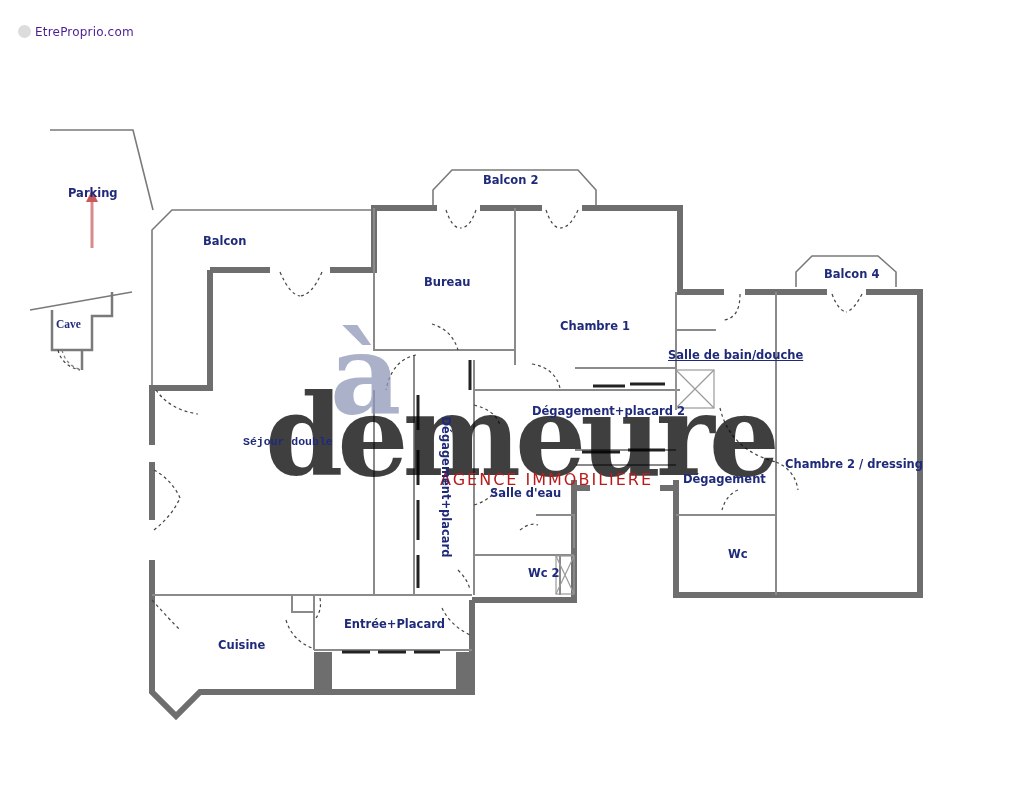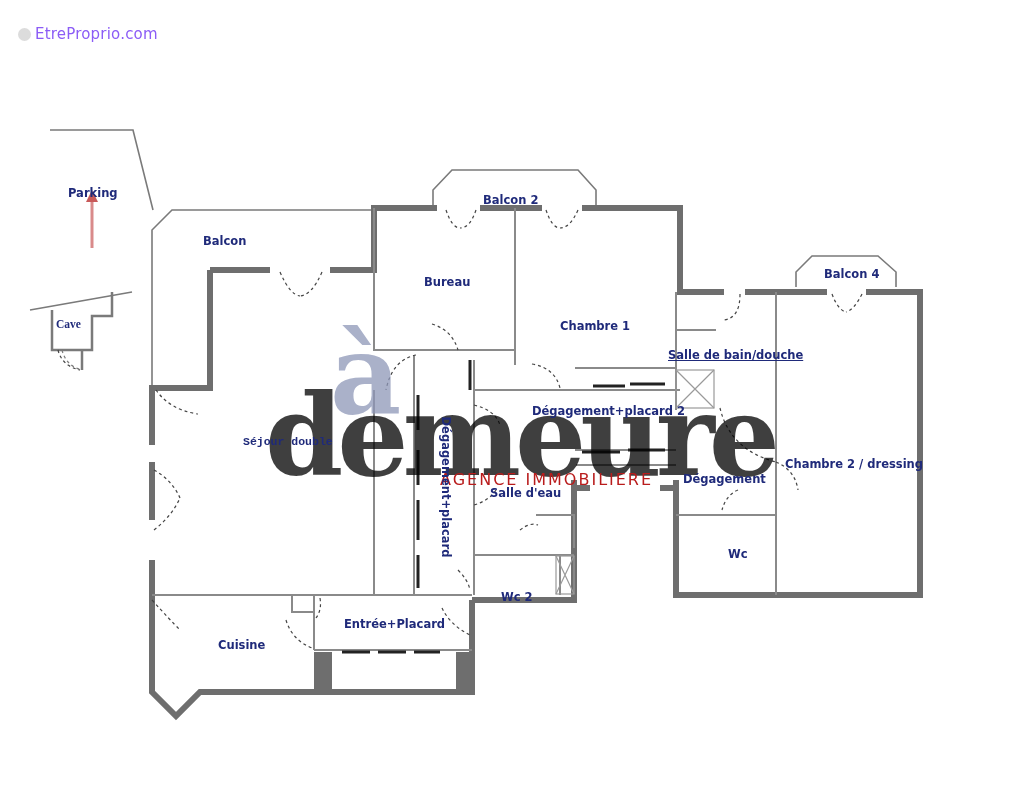--- a/index.html
+++ b/index.html
@@ -1,18 +1,18 @@
 <!DOCTYPE html>
 <html><head>
 <meta charset="utf-8">
 <style>
   html, body { margin:0; padding:0; background:#ffffff; }
   body { width:1012px; height:800px; position:relative; overflow:hidden; font-family:"DejaVu Sans", sans-serif; }
   #plan { position:absolute; left:0; top:0; width:1012px; height:800px; }
-  .wm-site { position:absolute; left:18px; top:25px; font-family:"DejaVu Sans", sans-serif; font-size:15px; color:#8b5cf6; letter-spacing:0.2px; }
+  .wm-site { position:absolute; left:18px; top:25px; font-family:"DejaVu Sans", sans-serif; font-size:12px; color:#4c1d95; letter-spacing:0.2px; }
   .wm-site .circ { display:inline-block; width:13px; height:13px; border-radius:50%; background:#dcdcdc; vertical-align:-2px; margin-right:4px; }
   .label { position:absolute; color:#1f2a7a; font-family:"DejaVu Sans", sans-serif; font-weight:bold; font-size:11.5px; white-space:nowrap; }
   .logo-a { position:absolute; left:330px; top:320px; font-family:"DejaVu Serif", serif; font-weight:bold; font-size:110px; color:#8e97b8; opacity:0.75; line-height:1; }
   .logo-main { position:absolute; left:265px; top:380px; font-family:"DejaVu Serif", serif; font-weight:bold; font-size:112px; color:#000000; opacity:0.75; line-height:1; letter-spacing:-6px; }
   .logo-sub { position:absolute; left:440px; top:470px; font-family:"DejaVu Sans", sans-serif; font-size:16px; color:#b91c1c; letter-spacing:2px; }
 </style>
 </head>
 <body>
 
 <div class="wm-site"><span class="circ"></span><span>EtreProprio.com</span></div>
@@ -128,27 +128,27 @@
   </g>
 </svg>
 
 <div class="logo-a">à</div>
 <div class="logo-main">demeure</div>
 <div class="logo-sub">AGENCE IMMOBILIERE</div>
 
 <div class="label" style="left:68px;top:154px;margin-top:32px;">Parking</div>
 <div class="label" style="left:56px;top:318px;font-family:Liberation Serif, serif;">Cave</div>
 <div class="label" style="left:203px;top:234px;">Balcon</div>
-<div class="label" style="left:483px;top:193px;">Balcon 2</div>
+<div class="label" style="left:483px;top:173px;">Balcon 2</div>
 <div class="label" style="left:824px;top:267px;">Balcon 4</div>
 <div class="label" style="left:424px;top:275px;">Bureau</div>
 <div class="label" style="left:560px;top:289px;margin-top:30px;">Chambre 1</div>
 <div class="label" style="left:668px;top:348px;text-decoration:underline;">Salle de bain/douche</div>
 <div class="label" style="left:243px;top:435px;font-family:Liberation Mono, monospace;">Séjour double</div>
 <div class="label" style="left:532px;top:404px;">Dégagement+placard 2</div>
 <div class="label" style="left:376px;top:480px;transform:rotate(90deg);transform-origin:center;">Dégagement+placard</div>
 <div class="label" style="left:490px;top:486px;">Salle d'eau</div>
 <div class="label" style="left:683px;top:472px;">Dégagement</div>
 <div class="label" style="left:785px;top:457px;">Chambre 2 / dressing</div>
 <div class="label" style="left:728px;top:547px;">Wc</div>
-<div class="label" style="left:501px;top:566px;margin-top:24px;">Wc 2</div>
+<div class="label" style="left:528px;top:566px;">Wc 2</div>
 <div class="label" style="left:218px;top:638px;">Cuisine</div>
 <div class="label" style="left:344px;top:617px;">Entrée+Placard</div>
 
 </body></html>

